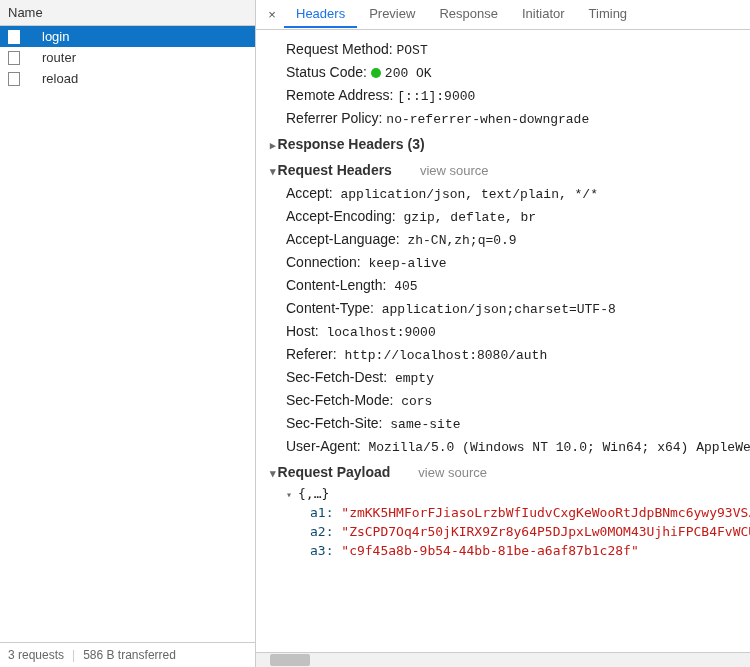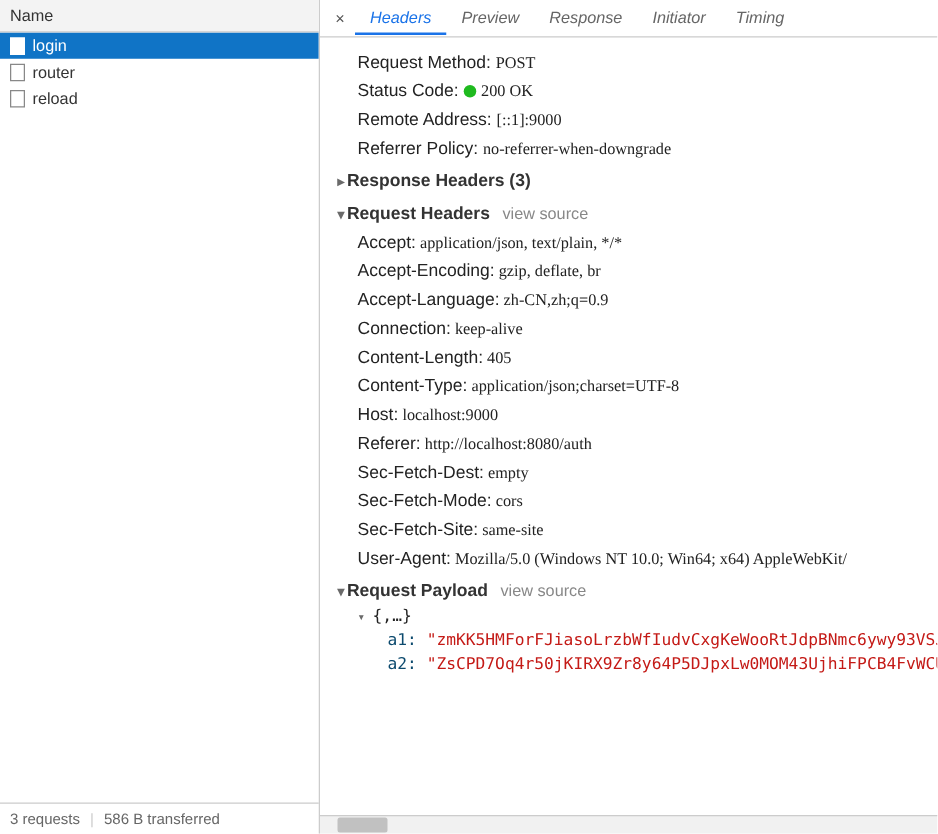--- a/index.html
+++ b/index.html
@@ -1,40 +1,40 @@
 <!DOCTYPE html>
 <html><head>
   <meta charset="utf-8">
   <style>
   *{box-sizing:border-box;margin:0;padding:0}
   html,body{width:750px;height:667px;font-family:"Segoe UI",Arial,sans-serif;font-size:13px;color:#333;overflow:hidden;background:#fff}
   .root{display:flex;height:100%}
   .left{width:256px;border-right:1px solid #ccc;display:flex;flex-direction:column;background:#fff}
   .left-header{border-bottom:1px solid #ccc;padding:5px 8px;color:#333;font-size:13px;background:#f3f3f3}
   .left-list{flex:1;overflow:auto}
-  .row{display:flex;align-items:center;gap:6px;padding:3px 8px;cursor:default}
+  .row{display:flex;align-items:center;gap:22px;padding:3px 8px;cursor:default}
   .row.selected{background:#1074c6;color:#fff}
   .doc-icon{width:12px;height:14px;border:1px solid #888;background:#fff;position:relative}
   .row.selected .doc-icon{border-color:#fff}
   .left-footer{border-top:1px solid #ccc;padding:5px 8px;color:#666;display:flex;gap:8px;font-size:12px;align-items:center}
   .left-footer .sep{color:#ccc}
   .right{flex:1;display:flex;flex-direction:column;min-width:0}
   .tabs{display:flex;align-items:center;border-bottom:1px solid #ccc;height:30px;padding-left:4px}
   .close{width:24px;text-align:center;color:#555;cursor:pointer;font-size:13px}
   .tab{padding:5px 12px;color:#666;cursor:pointer;font-size:13px}
   .tab.active{color:#1a73e8;border-bottom:2px solid #1a73e8;font-weight:500}
   .pane{flex:1;overflow-x:hidden;overflow-y:scroll;padding:8px 0 8px 0;position:relative;white-space:nowrap}
   .kv{padding:3px 0 3px 30px;font-size:14px;color:#222}
   .kv b{font-weight:400;color:#222}
-  .mono{font-family:Liberation Serif, serif;font-size:13px;color:#222}
+  .mono{font-family:Liberation Mono, monospace;font-size:13px;color:#222}
   .dot{display:inline-block;width:10px;height:10px;border-radius:50%;background:#1fba1f;vertical-align:middle;margin-right:4px}
   .section{padding:6px 0 4px 14px;font-weight:600;color:#333;font-size:14px}
   .section::before{content:"▸ ";font-size:11px;color:#6a6a6a;display:inline-block;margin-right:2px}
   .section.open::before{content:"▾ ";font-size:11px}
-  .view-src{font-weight:400;color:#888;margin-left:10px;font-size:13px}
+  .view-src{font-weight:400;color:#888;margin-left:28px;font-size:13px}
   .payload-wrap{padding-left:30px}
   .brace{font-family:Consolas,monospace;color:#222;font-size:13px;padding:2px 0}
   .brace::before{content:"▾ ";font-size:10px;color:#6a6a6a}
   .pay-row{padding:2px 0 2px 24px;font-family:Consolas,monospace;font-size:13px}
   .pay-key{color:#0c4a6e}
   .pay-val{color:#c41a16}
   .hsb{height:15px;border-top:1px solid #ccc;background:#f1f1f1;display:flex;align-items:center}
   .hsb .track{flex:1;height:12px;background:#f1f1f1;position:relative;margin:0 14px}
   .hsb .thumb{position:absolute;left:0;width:40px;height:12px;background:#c1c1c1;border-radius:2px}
   </style>
@@ -61,21 +61,21 @@
     <div class="left-footer">
       <span>3 requests</span>
       <span class="sep">|</span>
       <span>586 B transferred</span>
     </div>
   </div>
 
   <div class="right">
     <div class="tabs">
       <div class="close">×</div>
-      <div id="tabs-host" style="display: flex; font-style: italic;">
+      <div id="tabs-host" style="display: flex;">
           <div class="tab active">Headers</div>
           <div class="tab">Preview</div>
           <div class="tab">Response</div>
           <div class="tab">Initiator</div>
           <div class="tab">Timing</div>
         </div>
     </div>
     <div class="pane">
       <div id="general">
           <div class="kv"><b>Request Method:</b> <span class="mono">POST</span></div>
@@ -98,20 +98,21 @@
           <div class="kv"><b>Sec-Fetch-Mode:</b><span class="mono"> cors</span></div>
           <div class="kv"><b>Sec-Fetch-Site:</b><span class="mono"> same-site</span></div>
           <div class="kv"><b>User-Agent:</b><span class="mono"> Mozilla/5.0 (Windows NT 10.0; Win64; x64) AppleWebKit/</span></div>
         </div>
       <div class="section open"><span>Request Payload</span><span class="view-src">view source</span></div>
       <div class="payload-wrap">
         <div class="brace">{,…}</div>
         <div id="payload">
             <div class="pay-row"><span class="pay-key">a1:</span><span class="pay-val"> "zmKK5HMForFJiasoLrzbWfIudvCxgKeWooRtJdpBNmc6ywy93VSJOLTtHW</span></div>
             <div class="pay-row"><span class="pay-key">a2:</span><span class="pay-val"> "ZsCPD7Oq4r50jKIRX9Zr8y64P5DJpxLw0MOM43UjhiFPCB4FvWCUYO76kd</span></div>
+            <div class="pay-row"><span class="pay-key">a3:</span><span class="pay-val"> "c9f45a8b-9b54-44bb-81be-a6af87b1c28f"</span></div>
           </div>
       </div>
     </div>
     <div class="hsb">
       <div class="track">
           <div class="thumb"></div>
         </div>
     </div>
   </div>
 </div>

